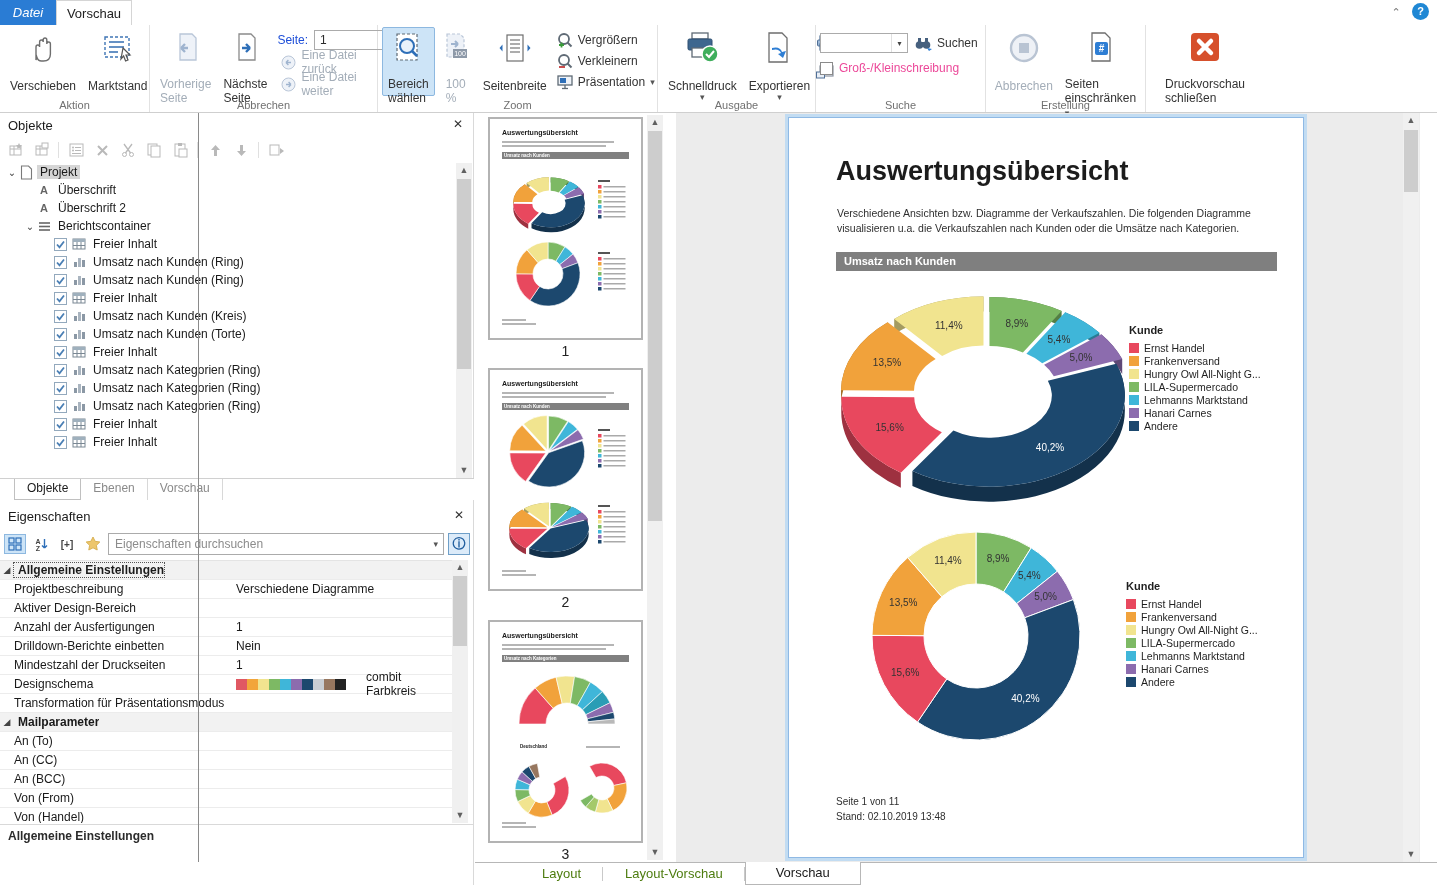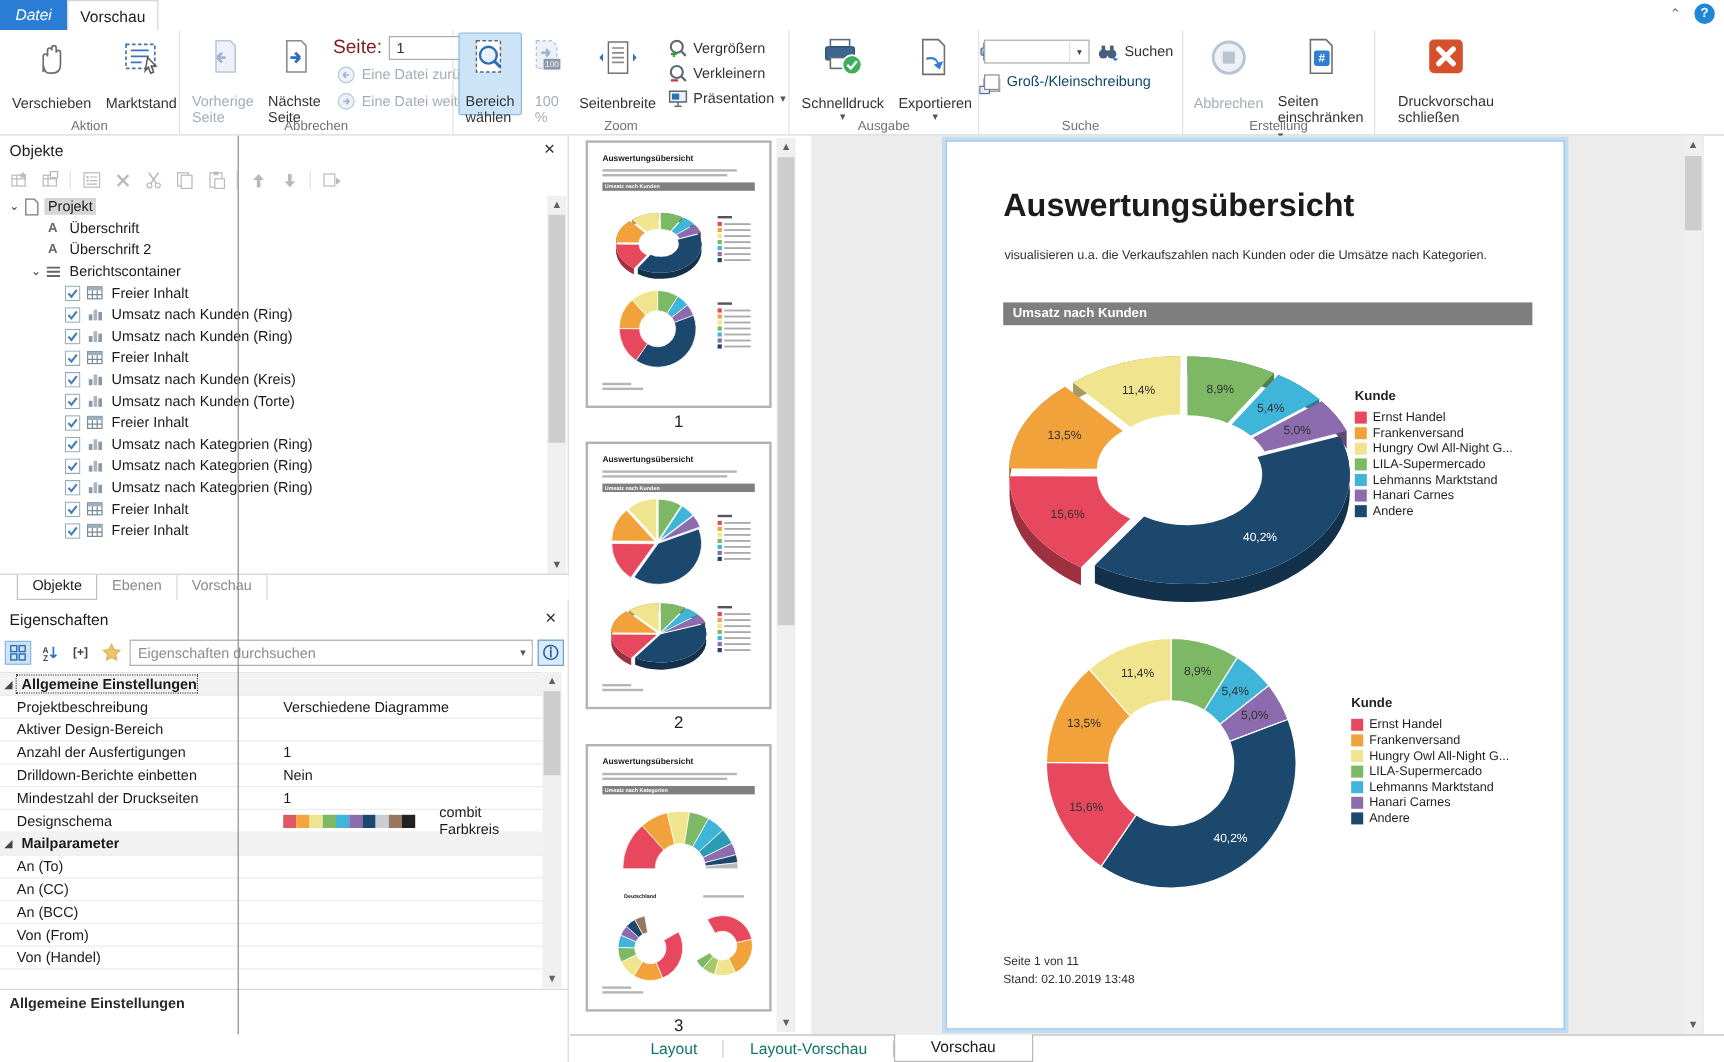--- a/index.html
+++ b/index.html
@@ -90,21 +90,21 @@
   .pg-title { position:absolute; left:47px; top:38px; font-size:27px; font-weight:600; color:#1c1c1c; }
   .pg-desc { position:absolute; left:48px; top:88px; font-size:10.5px; color:#2f2f2f; line-height:15px; }
   .pg-bar { position:absolute; left:47px; top:134px; width:441px; height:19px; background:#7f7f7f; color:#fff; font-size:11px; font-weight:bold; line-height:19px; padding-left:8px; }
   .pg-footer { position:absolute; left:47px; top:676px; font-size:10px; color:#2f2f2f; line-height:15px; }
   .legend { position:absolute; font-size:10.5px; color:#1f1f1f; }
   .legend .lg-title { font-weight:bold; font-size:11px; margin-bottom:5px; }
   .lg-item { display:flex; align-items:center; gap:5px; height:13px; white-space:nowrap; }
   .lg-item .sq { width:10px; height:10px; flex:0 0 10px; }
 
   .bottom-tabs { position:absolute; left:475px; right:0; bottom:0; height:23px; background:#fff; border-top:1px solid #b7b7b7; display:flex; padding-left:45px; }
-  .btab { height:23px; padding:3px 22px; font-size:13px; color:#0f766e; position:relative; }
+  .btab { height:23px; padding:3px 22px; font-size:13px; color:#4d7c0f; position:relative; }
   .btab .sep { position:absolute; right:0; top:4px; width:1px; height:14px; background:#c9c9c9; }
   .btab.active { color:#1a1a1a; background:#fff; border:1px solid #b7b7b7; border-top:none; margin-top:-1px; padding-top:4px; }
 
   svg { display:block; }
   .chart-svg text { font-family:"Liberation Sans","DejaVu Sans",sans-serif; }
 </style>
 </head>
 <body>
 
 <div id="app">
@@ -163,21 +163,21 @@
             <svg width="28" height="32" viewBox="0 0 28 32">
                 <path d="M8 3 h12 l4 4 v22 h-16z" fill="#fff" stroke="#8a8a8a" stroke-width="1.3"></path>
                 <path d="M11 17 h8 m0 0 l-4-4 m4 4 l-4 4" stroke="#2e6fb8" stroke-width="2.4" fill="none"></path>
               </svg>
           </span>
           <span class="rlabel">Nächste
 Seite</span>
         </div>
         <div style="display:flex;flex-direction:column;gap:2px;margin-left:4px;padding-top:3px">
           <div style="display:flex;align-items:center;gap:6px">
-            <span style="font-size:16px;color:#7f1d1d">Seite:</span>
+            <span style="font-size:12px;color:#1d4ed8">Seite:</span>
             <div class="combo" style="width:80px">
               <span>1</span>
                 <span class="cbtn">▾</span>
             </div>
           </div>
           <div class="rsmall disabled">
             <span>
                 <svg width="15" height="15" viewBox="0 0 15 15">
                   <circle cx="7.5" cy="7.5" r="6.5" fill="#eef2f8" stroke="#b9c6d8"></circle>
                   <path d="M10 7.5 h-5 m0 0 l2.4-2.4 m-2.4 2.4 l2.4 2.4" stroke="#9fb4cf" stroke-width="1.4" fill="none"></path>
@@ -338,21 +338,21 @@
                   <rect x="10" y="2" width="3" height="5" fill="#46607e"></rect>
                   <rect x="7" y="6" width="2" height="3" fill="#46607e"></rect>
                   <path d="M12 12 l5 1 -3 2z" fill="#2e7ed4"></path>
                 </svg>
               </span>
             <span>Suchen</span>
           </div>
         </div>
         <div style="display:flex;align-items:center;gap:6px">
           <span class="chk"></span>
-          <span style="font-size:12px;color:#0c4a6e">Groß-/Kleinschreibung</span>
+          <span style="font-size:12px;color:#ec4899">Groß-/Kleinschreibung</span>
         </div>
       </div>
       <div class="rgroup-label">Suche</div>
     </div>
 
     <div class="rgroup" style="width:160px">
       <div style="display:flex;justify-content:center;width:100%">
         <div class="rbtn disabled">
           <span class="ricon">
             <svg width="32" height="32" viewBox="0 0 32 32">
@@ -802,20 +802,24 @@
               <span style="background: rgb(125, 185, 100);"></span>
               <span style="background: rgb(63, 182, 217);"></span>
               <span style="background: rgb(140, 108, 174);"></span>
               <span style="background: rgb(28, 72, 110);"></span>
               <span style="background: rgb(201, 206, 211);"></span>
               <span style="background: rgb(151, 119, 95);"></span>
               <span style="background: rgb(34, 34, 34);"></span>
             </span>
             <span style="margin-left: 14px;">combit Farbkreis</span>
           </span>
+        </div>
+        <div class="prow">
+          <span class="pl">Transformation für Präsentationsmodus</span>
+          <span class="pv"></span>
         </div>
         <div class="prow cat">
           <span class="tri">◢</span>
           <span class="pl catlbl">Mailparameter</span>
         </div>
         <div class="prow">
           <span class="pl">An (To)</span>
           <span class="pv"></span>
         </div>
         <div class="prow">
@@ -1016,20 +1020,21 @@
       <div class="thumbbar" style="top:16px;height:390px"></div>
       <div class="arr" style="bottom:0">▼</div>
     </div>
   </div>
   <div class="thumbs-divider"></div>
 
   <div class="preview">
     <div class="page">
       <div class="pg-title">Auswertungsübersicht</div>
       <div class="pg-desc">
+        <div>Verschiedene Ansichten bzw. Diagramme der Verkaufszahlen. Die folgenden Diagramme</div>
         <div>visualisieren u.a. die Verkaufszahlen nach Kunden oder die Umsätze nach Kategorien.</div>
       </div>
       <div class="pg-bar">Umsatz nach Kunden</div>
 
       <svg id="chart3d" class="chart-svg" width="340" height="232" style="position:absolute;left:38px;top:165px">
           <path d="M162.4837559438387,14.084172506613214 A136,91.12 0 0 1 234.63327700955455,27.963758970540425 L234.63327700955455,42.963758970540425 A136,91.12 0 0 0 162.4837559438387,29.084172506613214 Z" fill="#557e44"></path>
           <path d="M238.1436278726241,29.26156135701939 A136,91.12 0 0 1 272.39925704532425,49.75355233501537 L272.39925704532425,64.75355233501537 A136,91.12 0 0 0 238.1436278726241,44.26156135701939 Z" fill="#2b7c94"></path>
           <path d="M274.2368040304417,51.28043157238699 A136,91.12 0 0 1 295.2024383897799,76.08816687463627 L295.2024383897799,91.08816687463627 A136,91.12 0 0 0 274.2368040304417,66.28043157238699 Z" fill="#5f4976"></path>
           <path d="M289.22436343702515,80.63975249276709 A136,91.12 0 0 1 85.41023945138123,187.9440216764927 L85.41023945138123,202.9440216764927 A136,91.12 0 0 0 289.22436343702515,95.63975249276709 Z" fill="#13314b"></path>
           <path d="M73.81911618745322,189.79174537332895 A136,91.12 0 0 1 14.265140098908347,113.8556433672891 L14.265140098908347,128.8556433672891 A136,91.12 0 0 0 73.81911618745322,204.79174537332895 Z" fill="#9e3140"></path>

